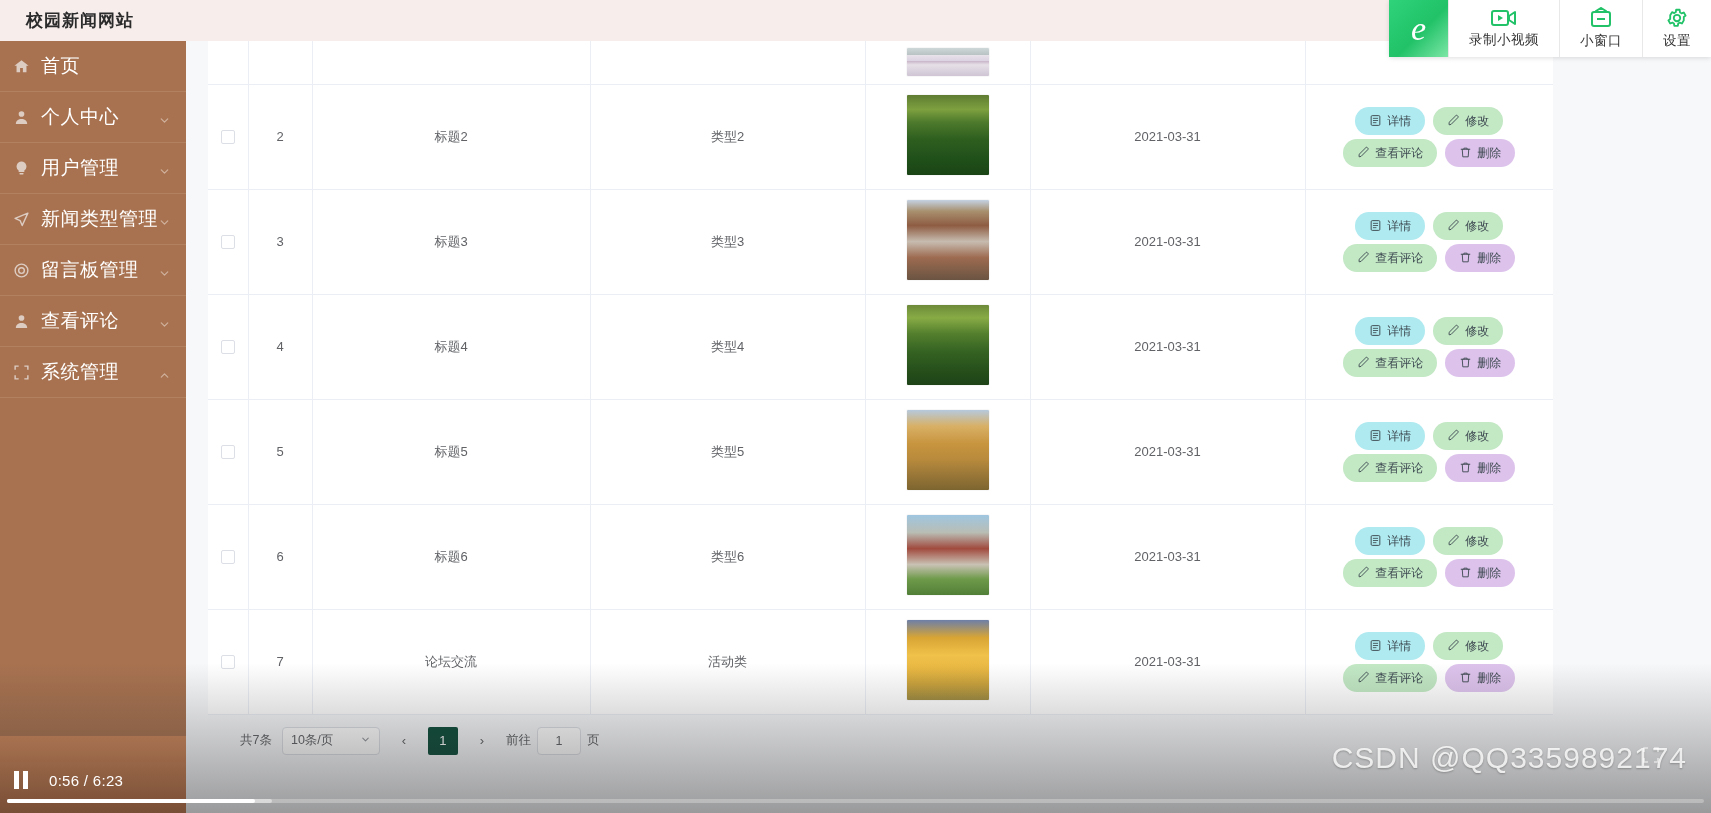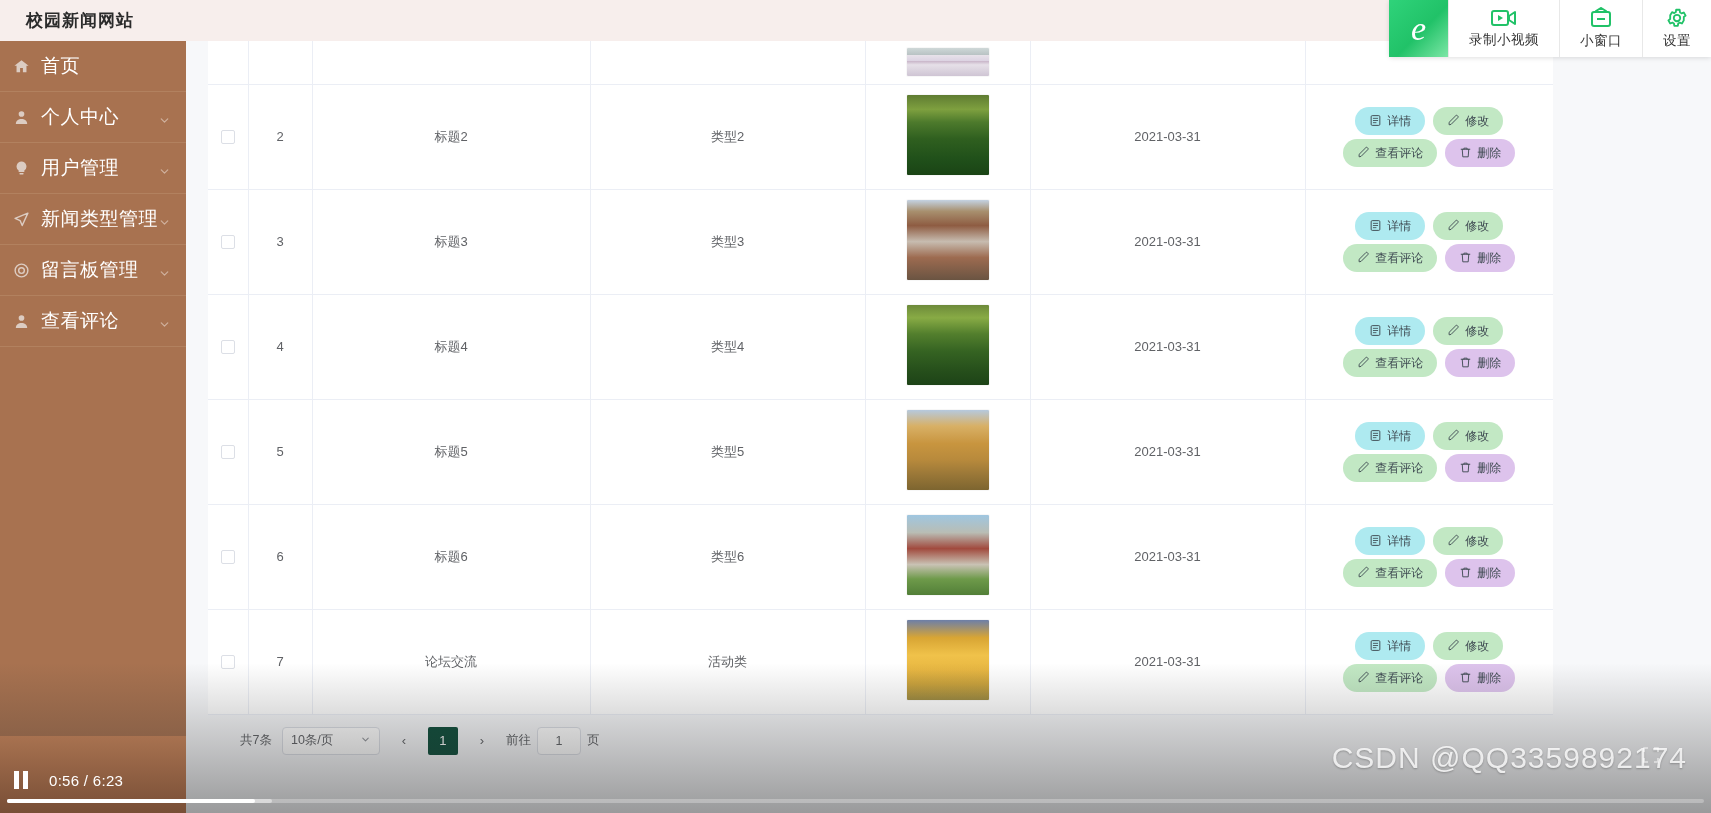--- a/index.html
+++ b/index.html
@@ -279,20 +279,31 @@
         <div class="menu-item">
           <span class="mi-icon">
             <svg width="17" height="17" viewBox="0 0 24 24">
               <circle cx="12" cy="7" r="4" fill="#e6dcd6"></circle>
               <path fill="#e6dcd6" d="M4 21c0-4.4 3.6-7 8-7s8 2.6 8 7z"></path>
             </svg>
           </span>
           <span class="mi-label">查看评论</span>
           <span class="mi-arrow"><svg width="13" height="13" viewBox="0 0 24 24">
               <path d="M6 9l6 6 6-6" fill="none" stroke="#f0e4dc" stroke-width="2.2" stroke-linecap="round" stroke-linejoin="round"></path>
+            </svg></span>
+        </div>
+        <div class="menu-item active-parent">
+          <span class="mi-icon">
+            <svg width="17" height="17" viewBox="0 0 24 24">
+              <path d="M3 8V3h5M16 3h5v5M21 16v5h-5M8 21H3v-5" fill="none" stroke="#e6dcd6" stroke-width="2"></path>
+            </svg>
+          </span>
+          <span class="mi-label">系统管理</span>
+          <span class="mi-arrow"><svg width="13" height="13" viewBox="0 0 24 24">
+              <path d="M6 15l6-6 6 6" fill="none" stroke="#f0e4dc" stroke-width="2.2" stroke-linecap="round" stroke-linejoin="round"></path>
             </svg></span>
         </div>
       </div>
   </div>
 
   <div class="content">
     <div class="table-wrap">
       <table class="data-table">
         <colgroup>
           <col class="col-check">

